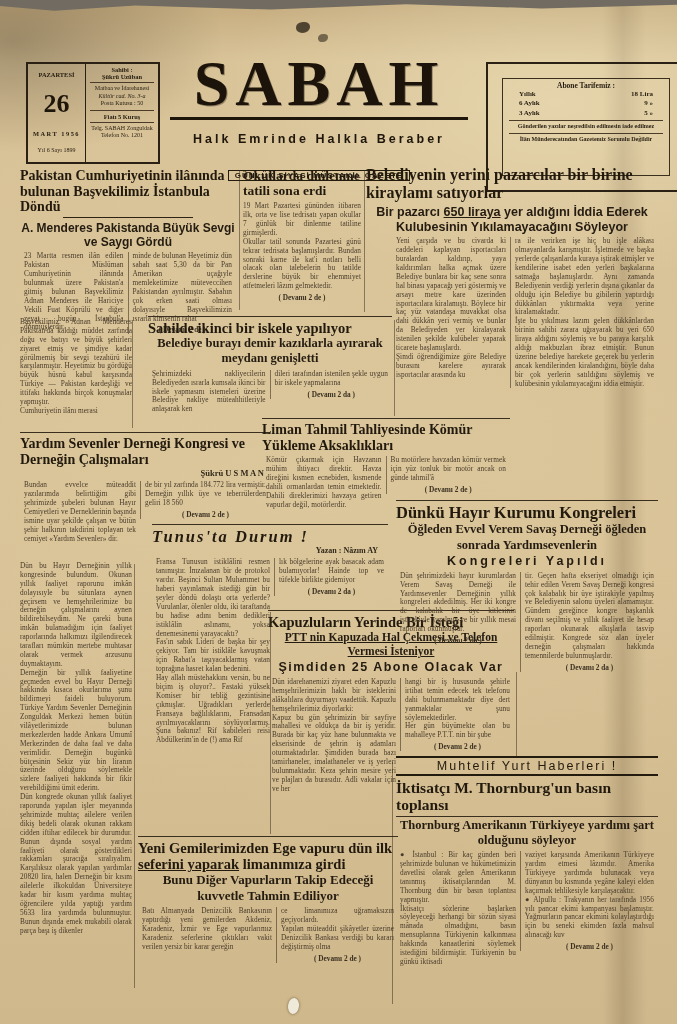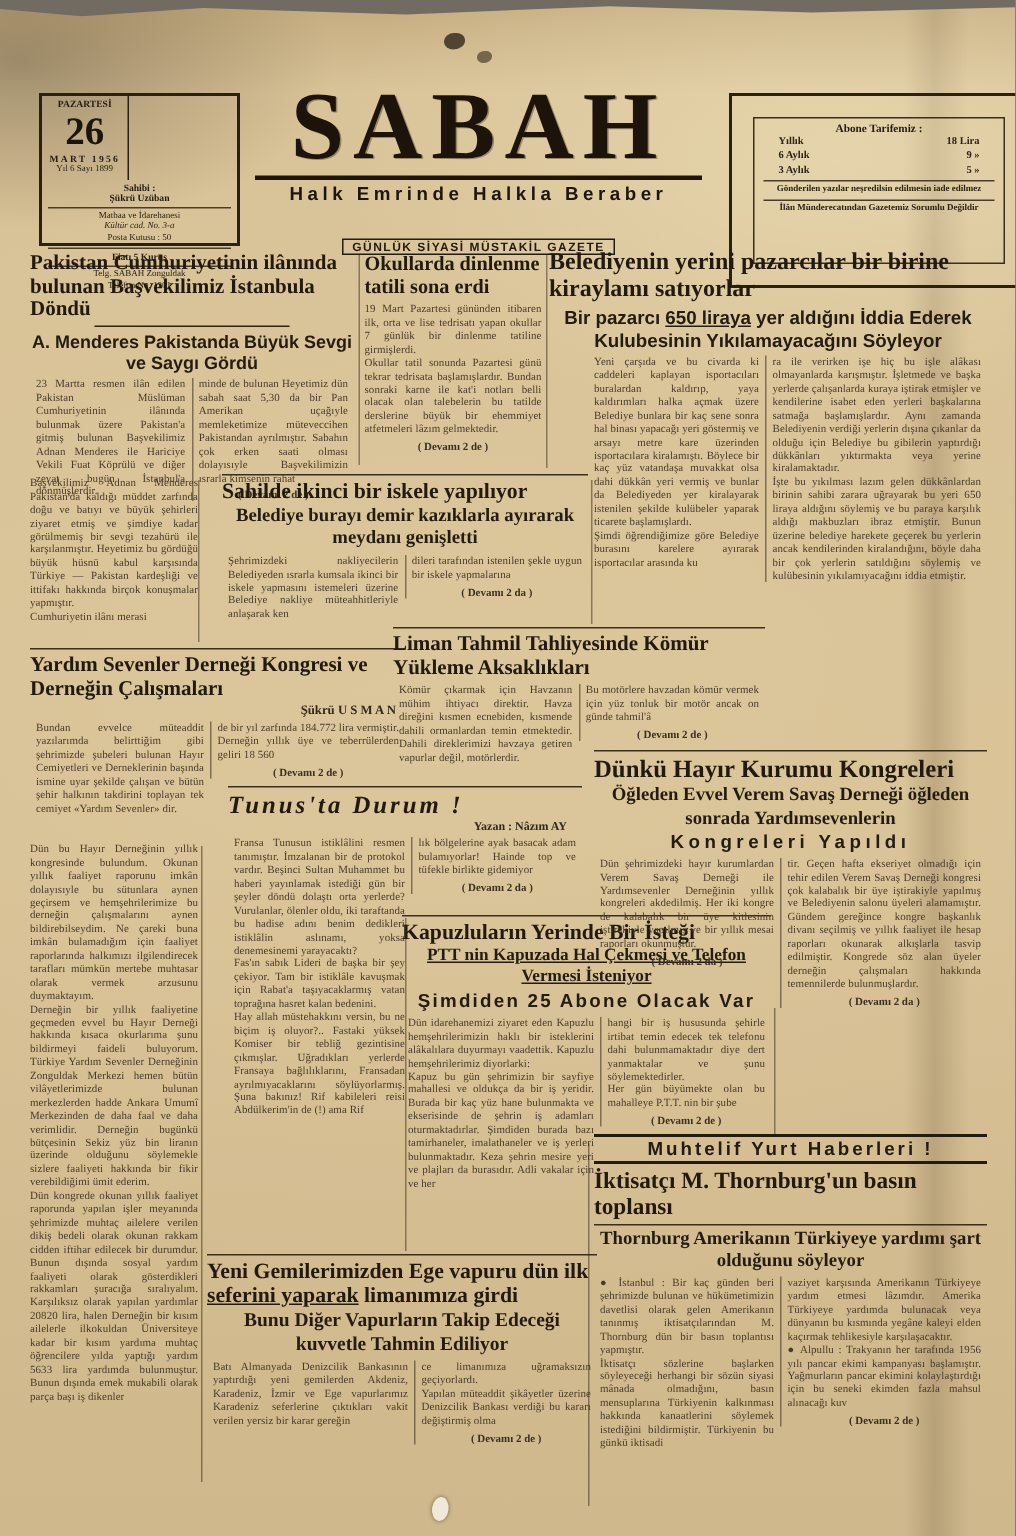--- a/index.html
+++ b/index.html
@@ -21,31 +21,31 @@
   .h-ital{font-weight:700;text-align:center;color:#241c11;line-height:1.22;}
   .cols{display:flex;align-items:flex-start;margin-top:3px;}
   .col{flex:1;padding:0 4px;min-width:0;}
   .col + .col{border-left:1px solid rgba(52,40,26,.55);}
   .bt{font-size:7.3px;line-height:1.22;text-align:justify;white-space:pre-line;
       color:#483b2a;letter-spacing:.05px;}
   .cont{font-size:7.3px;font-weight:700;text-align:center;color:#3a3021;margin-top:2px;}
   .byline{text-align:right;font-weight:700;color:#332a1b;}
   .ul{text-decoration:underline;}
   
-  #date-box{left:26px;top:62px;width:130px;height:98px;border:2px solid #2a2114;display:flex;flex-direction:column;}
+  #date-box{left:26px;top:62px;width:130px;height:98px;border:2px solid #2a2114;display:flex;}
   #date-box .dleft{width:55px;border-right:1px solid #2a2114;display:flex;flex-direction:column;
      align-items:center;justify-content:space-around;padding:2px 1px;text-align:center;}
   #date-box .dright{flex:1;padding:2px 2px;text-align:center;}
   .tiny{font-size:6px;line-height:1.25;color:#2c2315;}
   .tinyb{font-size:6.4px;font-weight:700;color:#241c10;}
   .dsep{border-top:1px solid #4a3c28;margin:2px 2px;}
   #title-block{left:160px;top:54px;width:318px;text-align:center;}
   #paper-title{font-size:64px;font-weight:900;letter-spacing:6px;line-height:.95;color:#1c140a;
      text-shadow:1px 1px 0 rgba(30,20,10,.35);}
-  #tagline{margin:2px 10px 0;border-top:3px solid #1f160b;padding-top:2px;
+  #tagline{margin:2px 10px 0;border-top:3px solid #1f160b;padding-top:12px;
      font-family:"Liberation Sans",sans-serif;font-weight:700;font-size:12.5px;letter-spacing:3px;color:#1f160b;}
   #gazette{display:inline-block;margin-top:2px;border:1.5px solid #241b0f;padding:0 6px;
      font-family:"Liberation Sans",sans-serif;font-weight:700;font-size:8px;letter-spacing:1px;color:#241b0f;}
   #subs-box{left:486px;top:62px;width:168px;height:98px;border:2px solid #2a2114;padding:14px;}
   #subs-inner{border:1px solid #3a2e1c;height:100%;box-sizing:border-box;padding:2px 4px;text-align:center;}
   .subrow{display:flex;justify-content:space-between;padding:0 12px;font-size:7px;font-weight:700;color:#2c2315;line-height:1.35;}
   
   #a-pakistan{left:20px;top:168px;width:216px;}
   #a-pakistan .h1{font-size:14px;}
   #a-pakistan .h2{font-size:12px;margin-top:3px;}
@@ -75,21 +75,21 @@
   #a-kapuzlu .h2{font-size:11.5px;}
   #a-kapuzlu .h3{font-size:12.5px;letter-spacing:1.5px;margin-top:2px;}
   #a-kapuzlu .col1{flex:0 0 124px;}
   #a-dunku{left:396px;top:500px;width:262px;}
   #a-dunku .h1{font-size:16.5px;}
   #a-dunku .h2{font-size:12.5px;}
   #a-dunku .h3{font-size:12.5px;letter-spacing:3px;margin-top:1px;}
   #a-dunku .col1{flex:0 0 116px;}
   #a-muhtelif{left:396px;top:756px;width:262px;}
   #banner{border-top:2px solid #241b0f;border-bottom:2px solid #241b0f;padding:1px 0;
-     font-family:"Liberation Sans",sans-serif;font-weight:700;font-size:12.5px;letter-spacing:2px;
+     font-family:"Liberation Sans",sans-serif;font-weight:400;font-size:12.5px;letter-spacing:2px;
      text-align:center;color:#241b0f;}
   #a-muhtelif .h1{font-size:15.5px;margin-top:3px;border-bottom:1px solid #3a2e1e;padding-bottom:2px;}
   #a-muhtelif .h2{font-size:12.5px;margin-top:1px;}
   #a-muhtelif .col1{flex:0 0 116px;}
   #a-ege{left:138px;top:836px;width:260px;}
   #a-ege .h1{font-size:14.5px;}
   #a-ege .h2{font-size:13px;}
   #a-ege .col1{flex:0 0 130px;}
   .stain{position:absolute;background:#241d12;opacity:.75;border-radius:50% 40% 55% 45%;}
   #hole{position:absolute;left:288px;top:998px;width:11px;height:16px;background:#efe9da;

